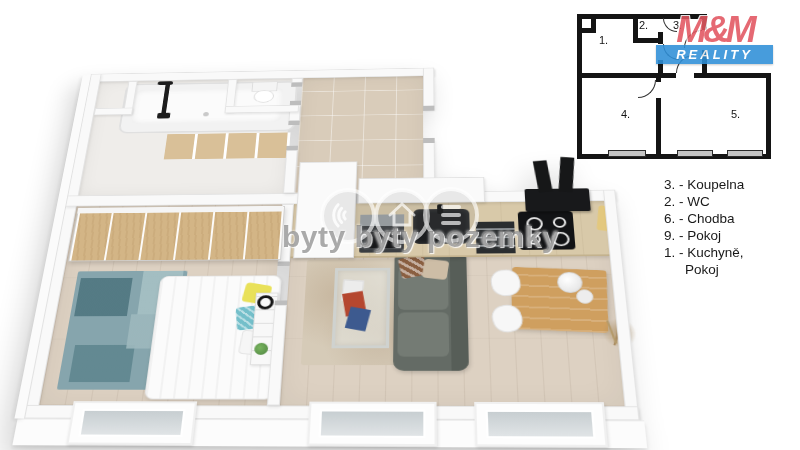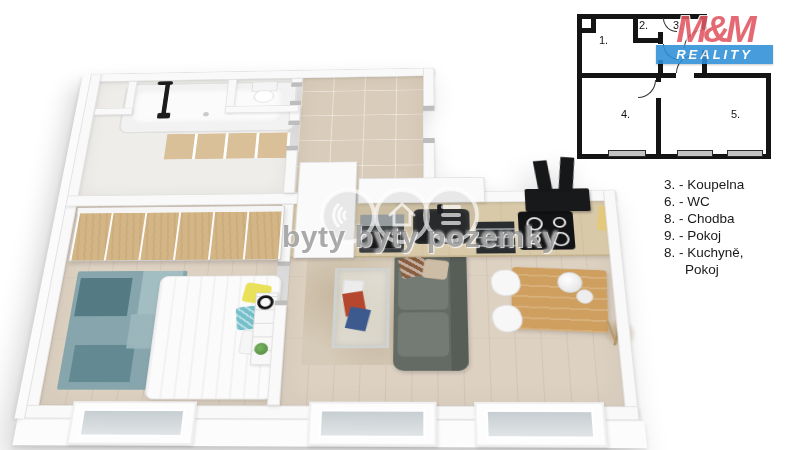--- a/index.html
+++ b/index.html
@@ -233,20 +233,20 @@
     <div class="rlab" style="left:154px;top:94px;">5.</div>
   </div>
 
   <div class="logo">
     <div class="mm">M&amp;M</div>
     <div class="banner">REALITY</div>
   </div>
 
   <div class="legend">
     <div>3. - Koupelna</div>
-    <div>6. - WC</div>
-    <div>8. - Chodba</div>
+    <div>2. - WC</div>
+    <div>6. - Chodba</div>
     <div>9. - Pokoj</div>
-    <div>8. - Kuchyně,</div>
+    <div>1. - Kuchyně,</div>
     <div class="indent">Pokoj</div>
   </div>
 
 </div>
 
 </body></html>

